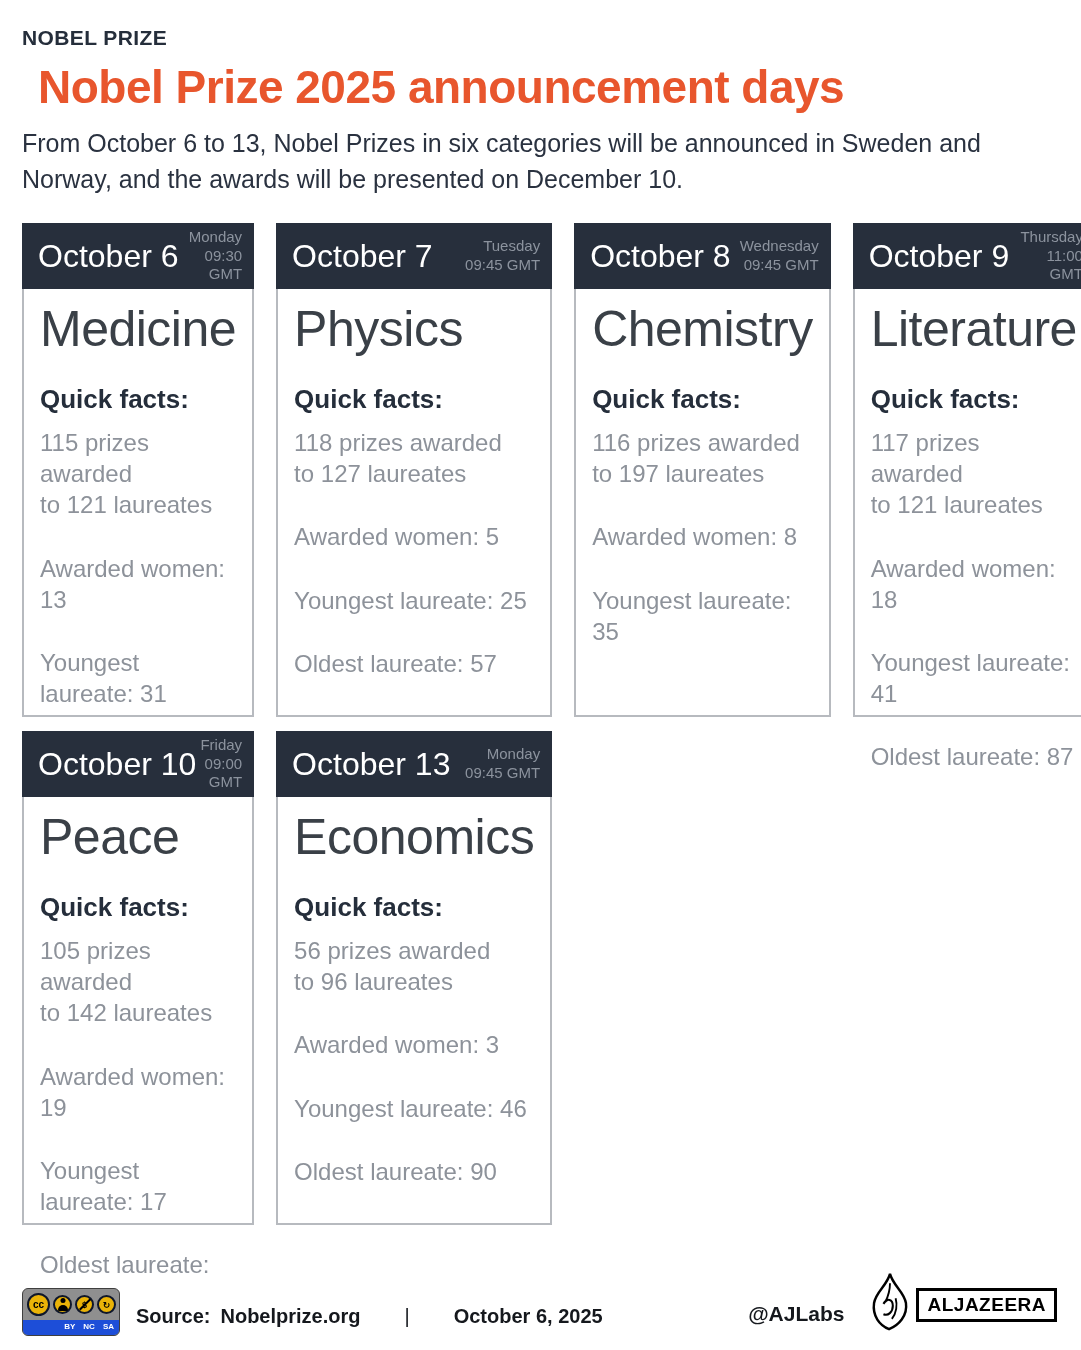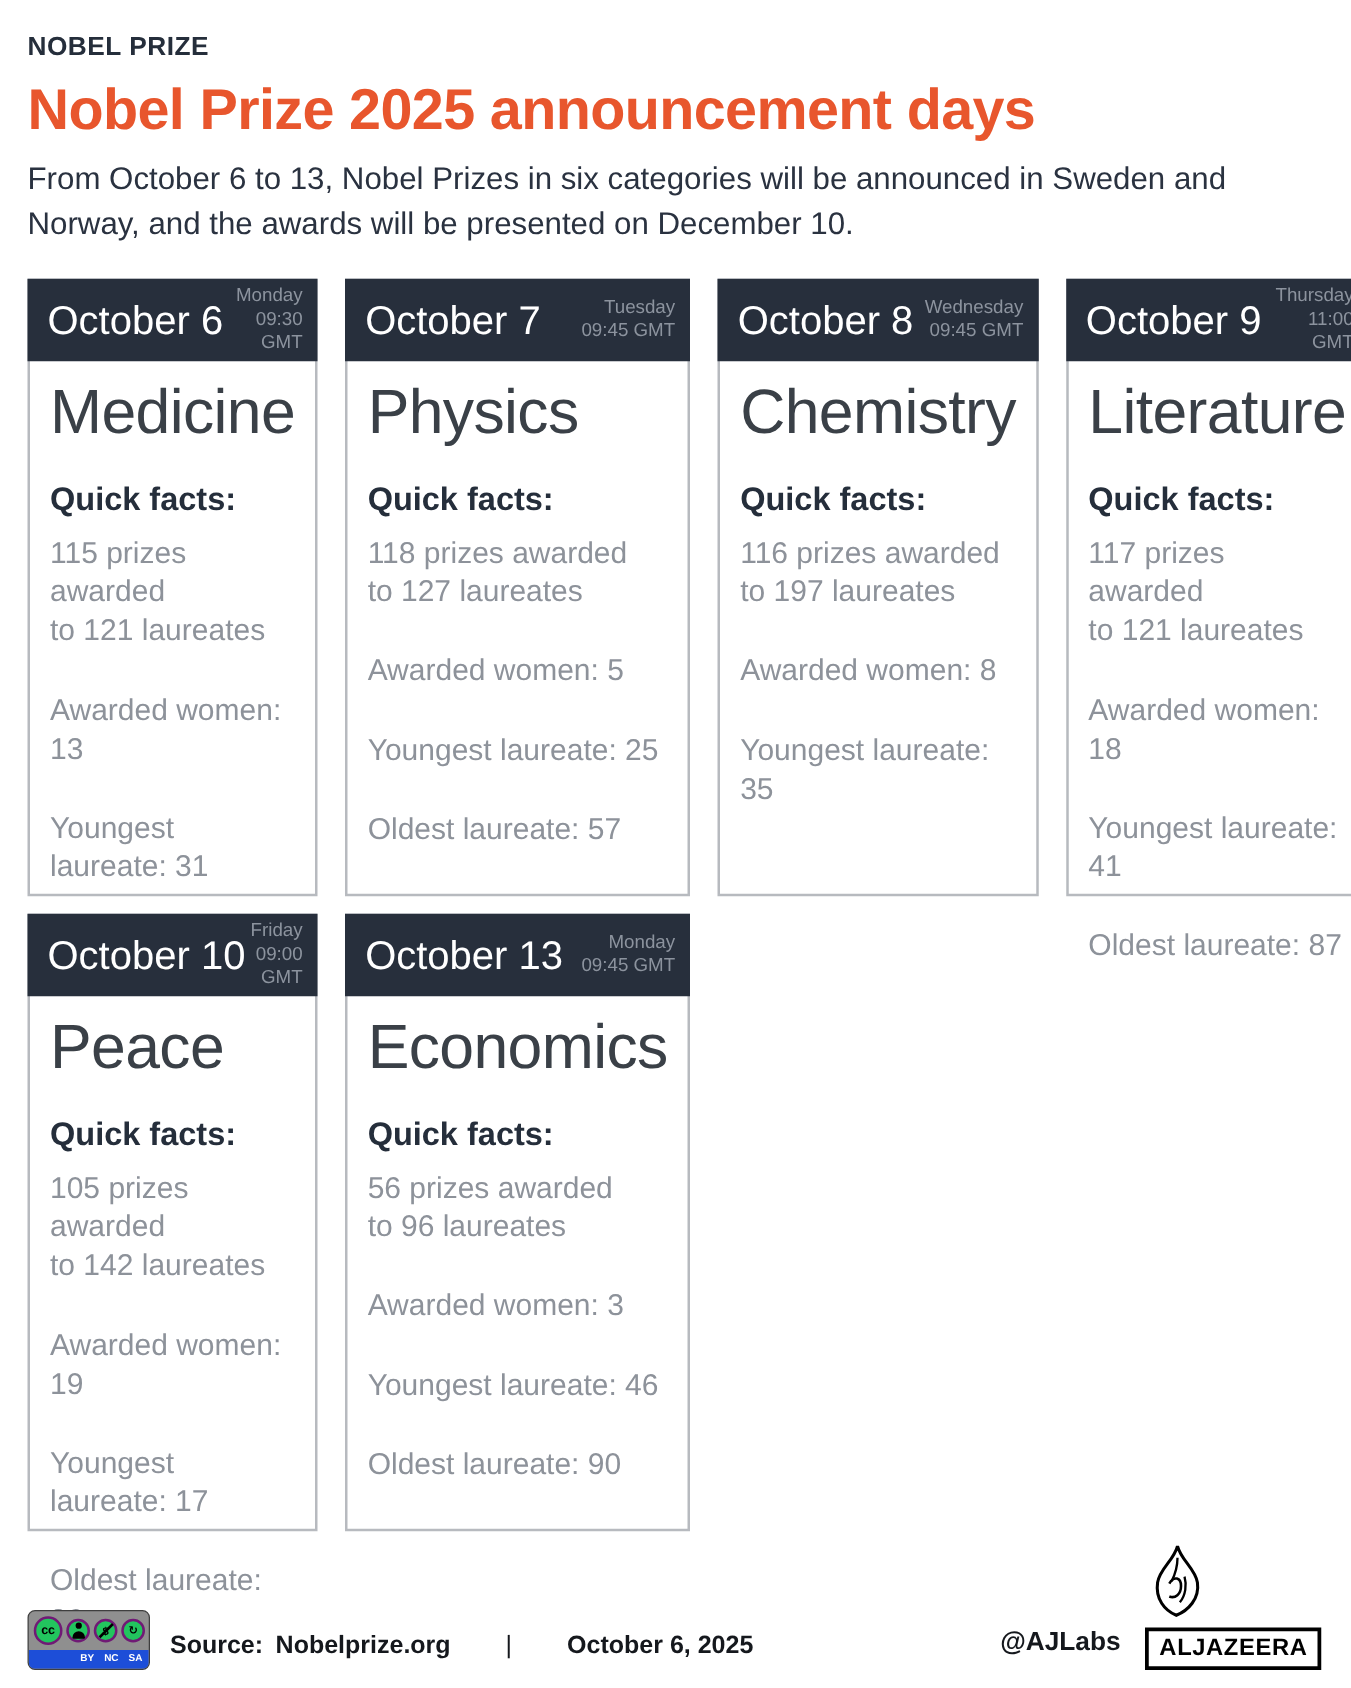--- a/index.html
+++ b/index.html
@@ -1,21 +1,21 @@
 <!DOCTYPE html>
 <html><head>
 <meta charset="utf-8">
 <style>
   html,body{margin:0;padding:0;background:#ffffff;}
   body{width:1081px;height:1350px;font-family:"Liberation Sans","DejaVu Sans",sans-serif;color:#2a3240;}
   .page{box-sizing:border-box;width:1081px;height:1350px;padding:26px 24px 14px 22px;display:flex;flex-direction:column;}
 
   
   .kicker{font-size:21px;font-weight:800;letter-spacing:.4px;color:#252e3b;}
-  .title{font-size:46px;font-weight:600;color:#e8562d;margin:10px 0 12px;letter-spacing:-.5px;}
+  .title{font-size:46px;font-weight:600;color:#e8562d;margin:10px 16px 12px;letter-spacing:-.5px;}
   .subtitle{font-size:25px;line-height:1.42;color:#2a3240;margin:0 0 26px;max-width:1010px;font-weight:400;}
 
   
   .grid{display:grid;grid-template-columns:repeat(4,1fr);column-gap:22px;row-gap:14px;}
   .card{border:2px solid #b7babf;height:494px;box-sizing:border-box;background:#ffffff;}
   .card-header{background:#272f3c;height:66px;margin:-2px -2px 0;display:flex;align-items:center;justify-content:space-between;padding:0 12px 0 16px;}
   .card-date{color:#ffffff;font-size:32px;font-weight:500;white-space:nowrap;}
   .card-daytime{color:#8c939e;font-size:15px;line-height:1.25;text-align:right;}
   .card-daytime span{display:block;}
   .card-body{padding:11px 16px 0;}
@@ -23,34 +23,34 @@
   .qf{font-size:26px;font-weight:800;color:#252e3b;margin-top:26px;}
   .fact{color:#8d929a;font-size:24px;line-height:1.3;margin:12px 0 0;}
   .fact + .fact{margin-top:32px;}
   .fact span{display:block;}
 
   
   .footer{margin-top:auto;display:flex;justify-content:space-between;align-items:flex-end;}
   .foot-left{display:flex;align-items:flex-end;gap:16px;}
   .cc-badge{width:96px;height:46px;background:#8f8f8f;border:1px solid #3f3f3f;border-radius:6px;position:relative;overflow:hidden;flex:none;}
   .cc-circles{position:absolute;top:4px;left:4px;display:flex;gap:3px;align-items:center;}
-  .cc-circle{width:19px;height:19px;border-radius:50%;background:#22c55e;border:2px solid #701a75;box-sizing:border-box;display:flex;align-items:center;justify-content:center;font-weight:800;font-size:9px;color:#000;position:relative;}
+  .cc-circle{width:19px;height:19px;border-radius:50%;background:#eab308;border:2px solid #0f172a;box-sizing:border-box;display:flex;align-items:center;justify-content:center;font-weight:800;font-size:9px;color:#000;position:relative;}
   .cc-circle.big{width:23px;height:23px;font-size:10px;}
   .person-glyph{display:block;width:100%;height:100%;position:relative;}
   .person-glyph::before{content:"";position:absolute;top:1px;left:50%;transform:translateX(-50%);width:5px;height:5px;background:#000;border-radius:50%;}
   .person-glyph::after{content:"";position:absolute;bottom:1px;left:50%;transform:translateX(-50%);width:10px;height:6px;background:#000;border-radius:5px 5px 1px 1px;}
   .slash{position:absolute;width:2px;height:15px;background:#000;transform:rotate(45deg);top:0;left:7px;}
   .cc-strip{position:absolute;bottom:0;left:0;right:0;height:15px;background:#1d4ed8;display:flex;justify-content:flex-end;gap:8px;padding-right:5px;box-sizing:border-box;}
   .cc-strip span{color:#fff;font-size:8px;font-weight:700;line-height:13px;}
   .source-line{font-size:20px;font-weight:700;color:#15181d;display:flex;align-items:baseline;padding-bottom:8px;white-space:nowrap;}
   .source-line .lbl{margin-right:10px;}
   .source-line .sep{margin:0 44px;font-weight:400;}
   .foot-right{display:flex;align-items:flex-end;gap:20px;}
   .credit{font-size:21px;font-weight:700;color:#15181d;padding-bottom:10px;}
-  .brand{display:flex;flex-direction:column;}
+  .brand{display:flex;flex-direction:row;align-items:center;}
   .brand-box{border:3px solid #000;padding:3px 8px;font-size:19px;font-weight:800;letter-spacing:.5px;color:#000;margin-top:2px;}
 </style>
 </head>
 <body>
 
 <div class="page">
 
   <div>
     <div class="kicker">NOBEL PRIZE</div>
     <h1 class="title">Nobel Prize 2025 announcement days</h1>

